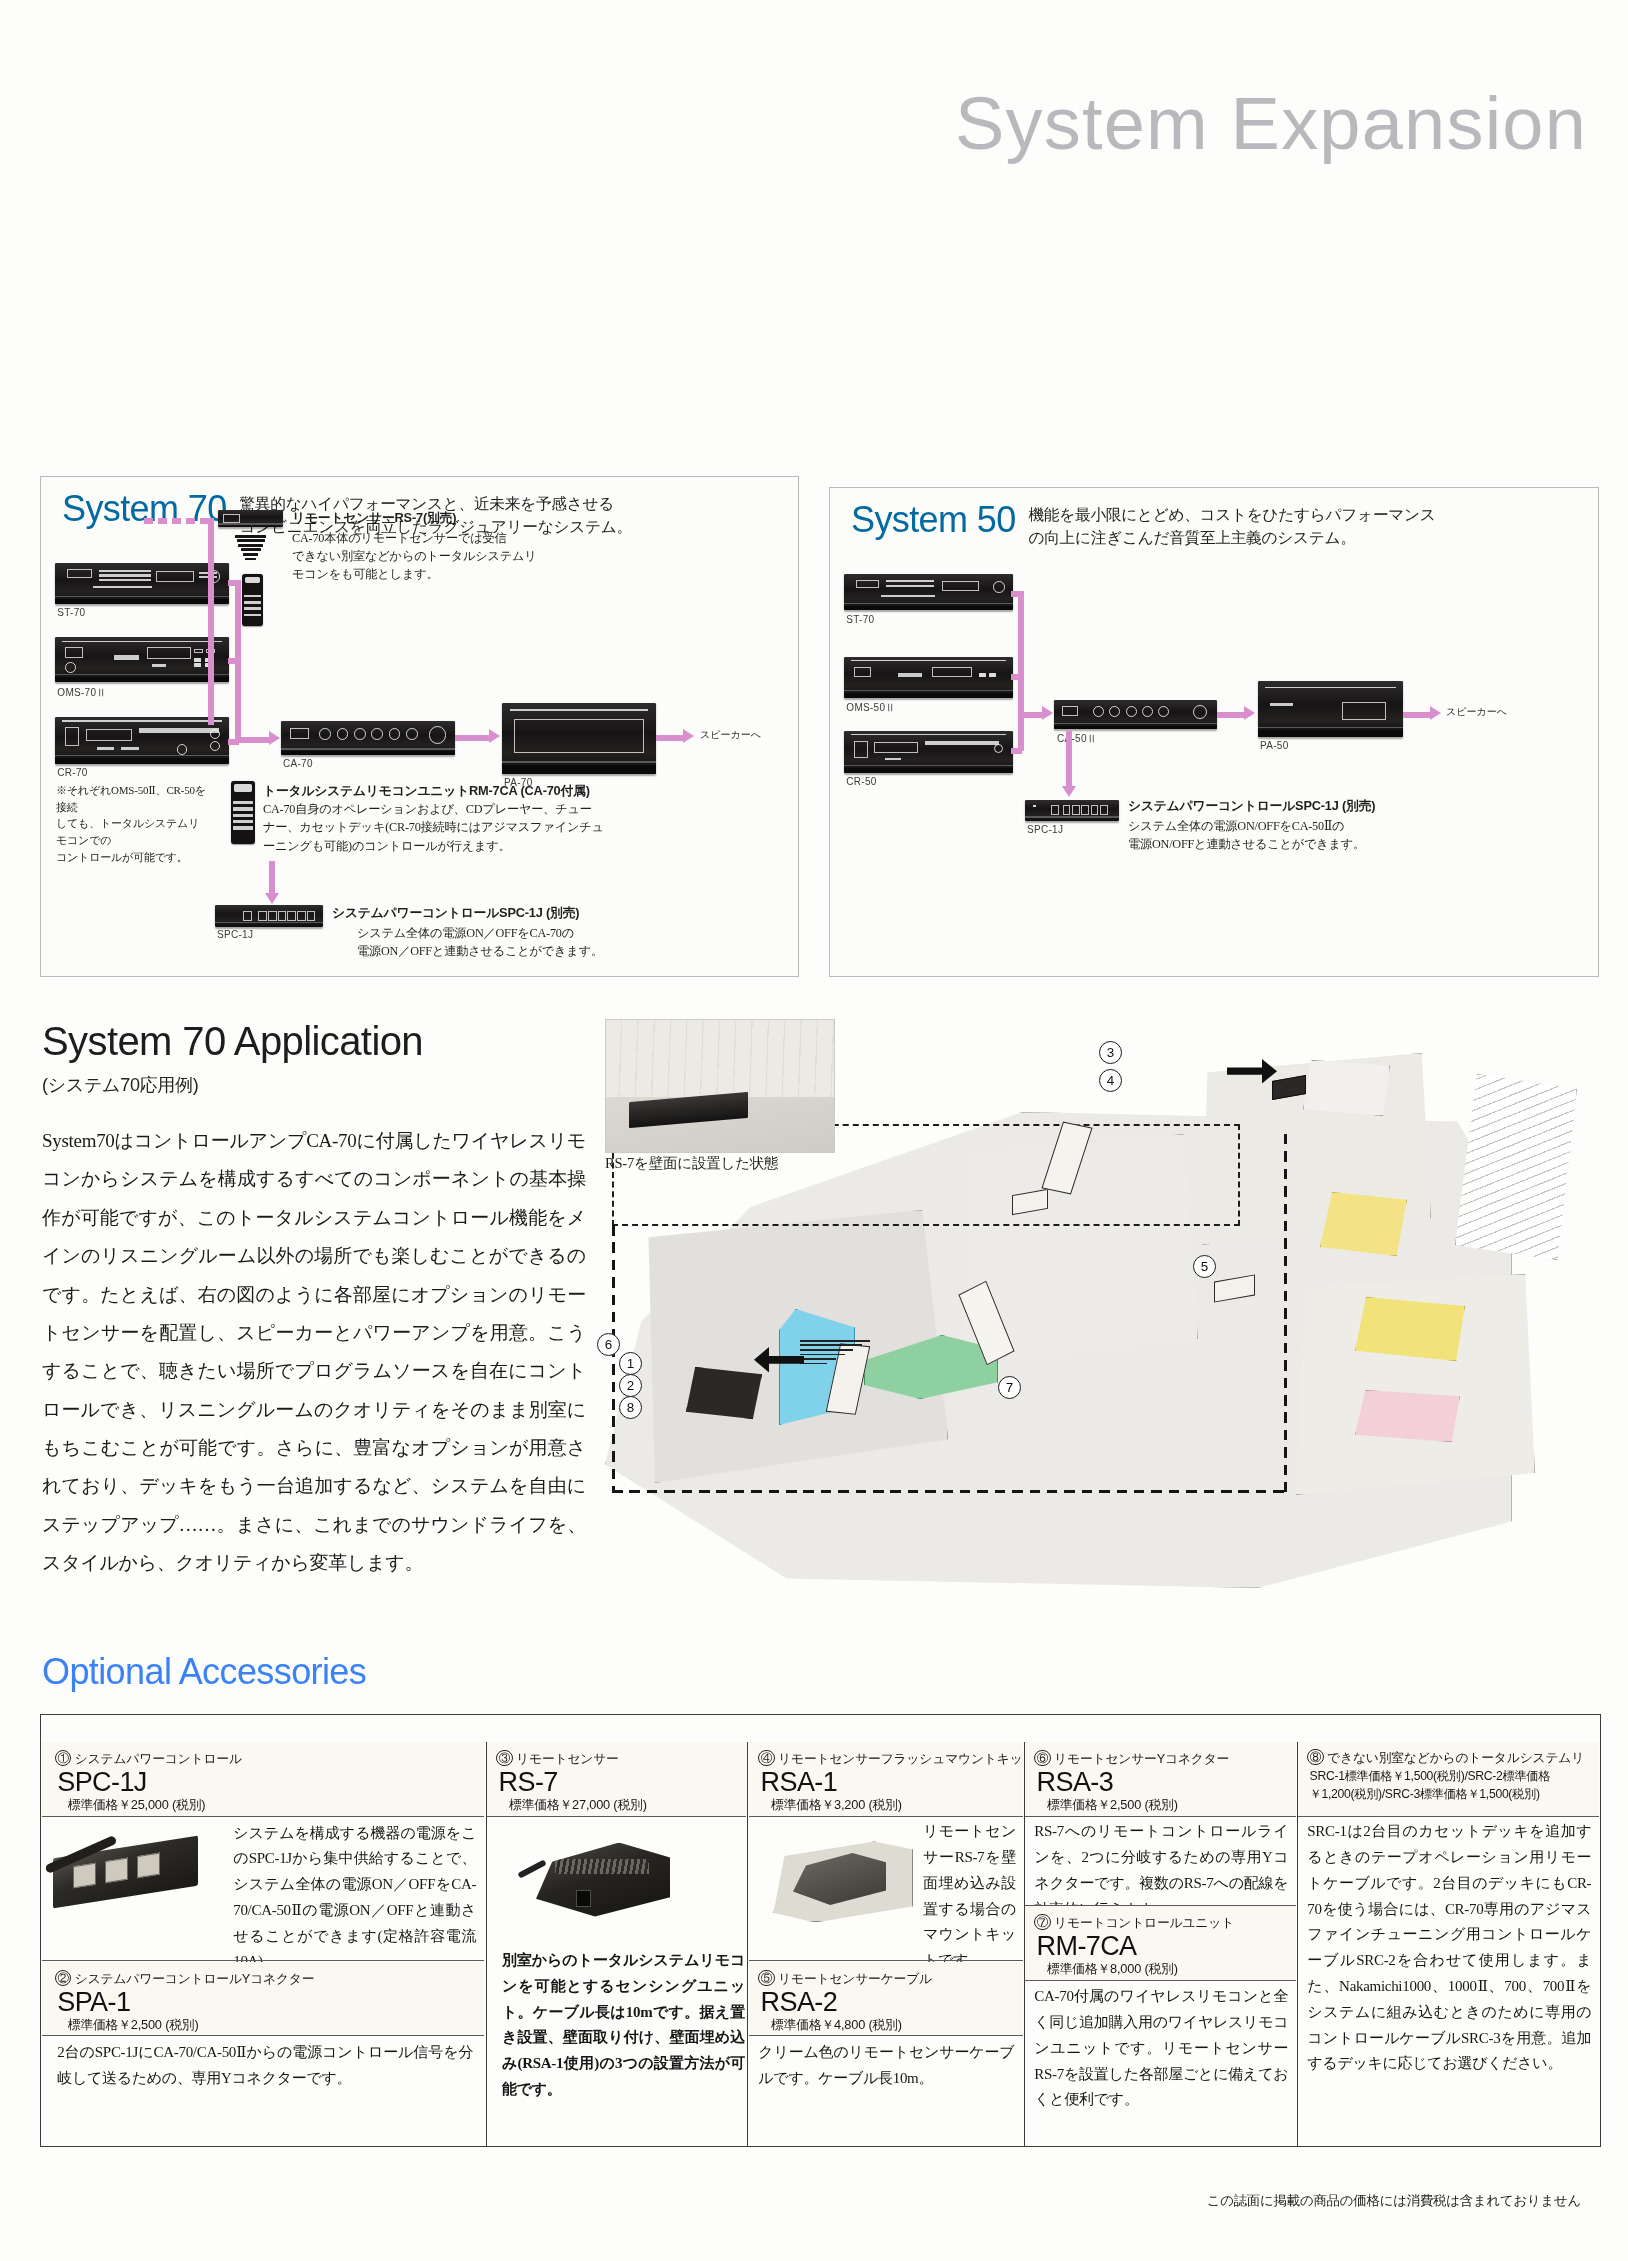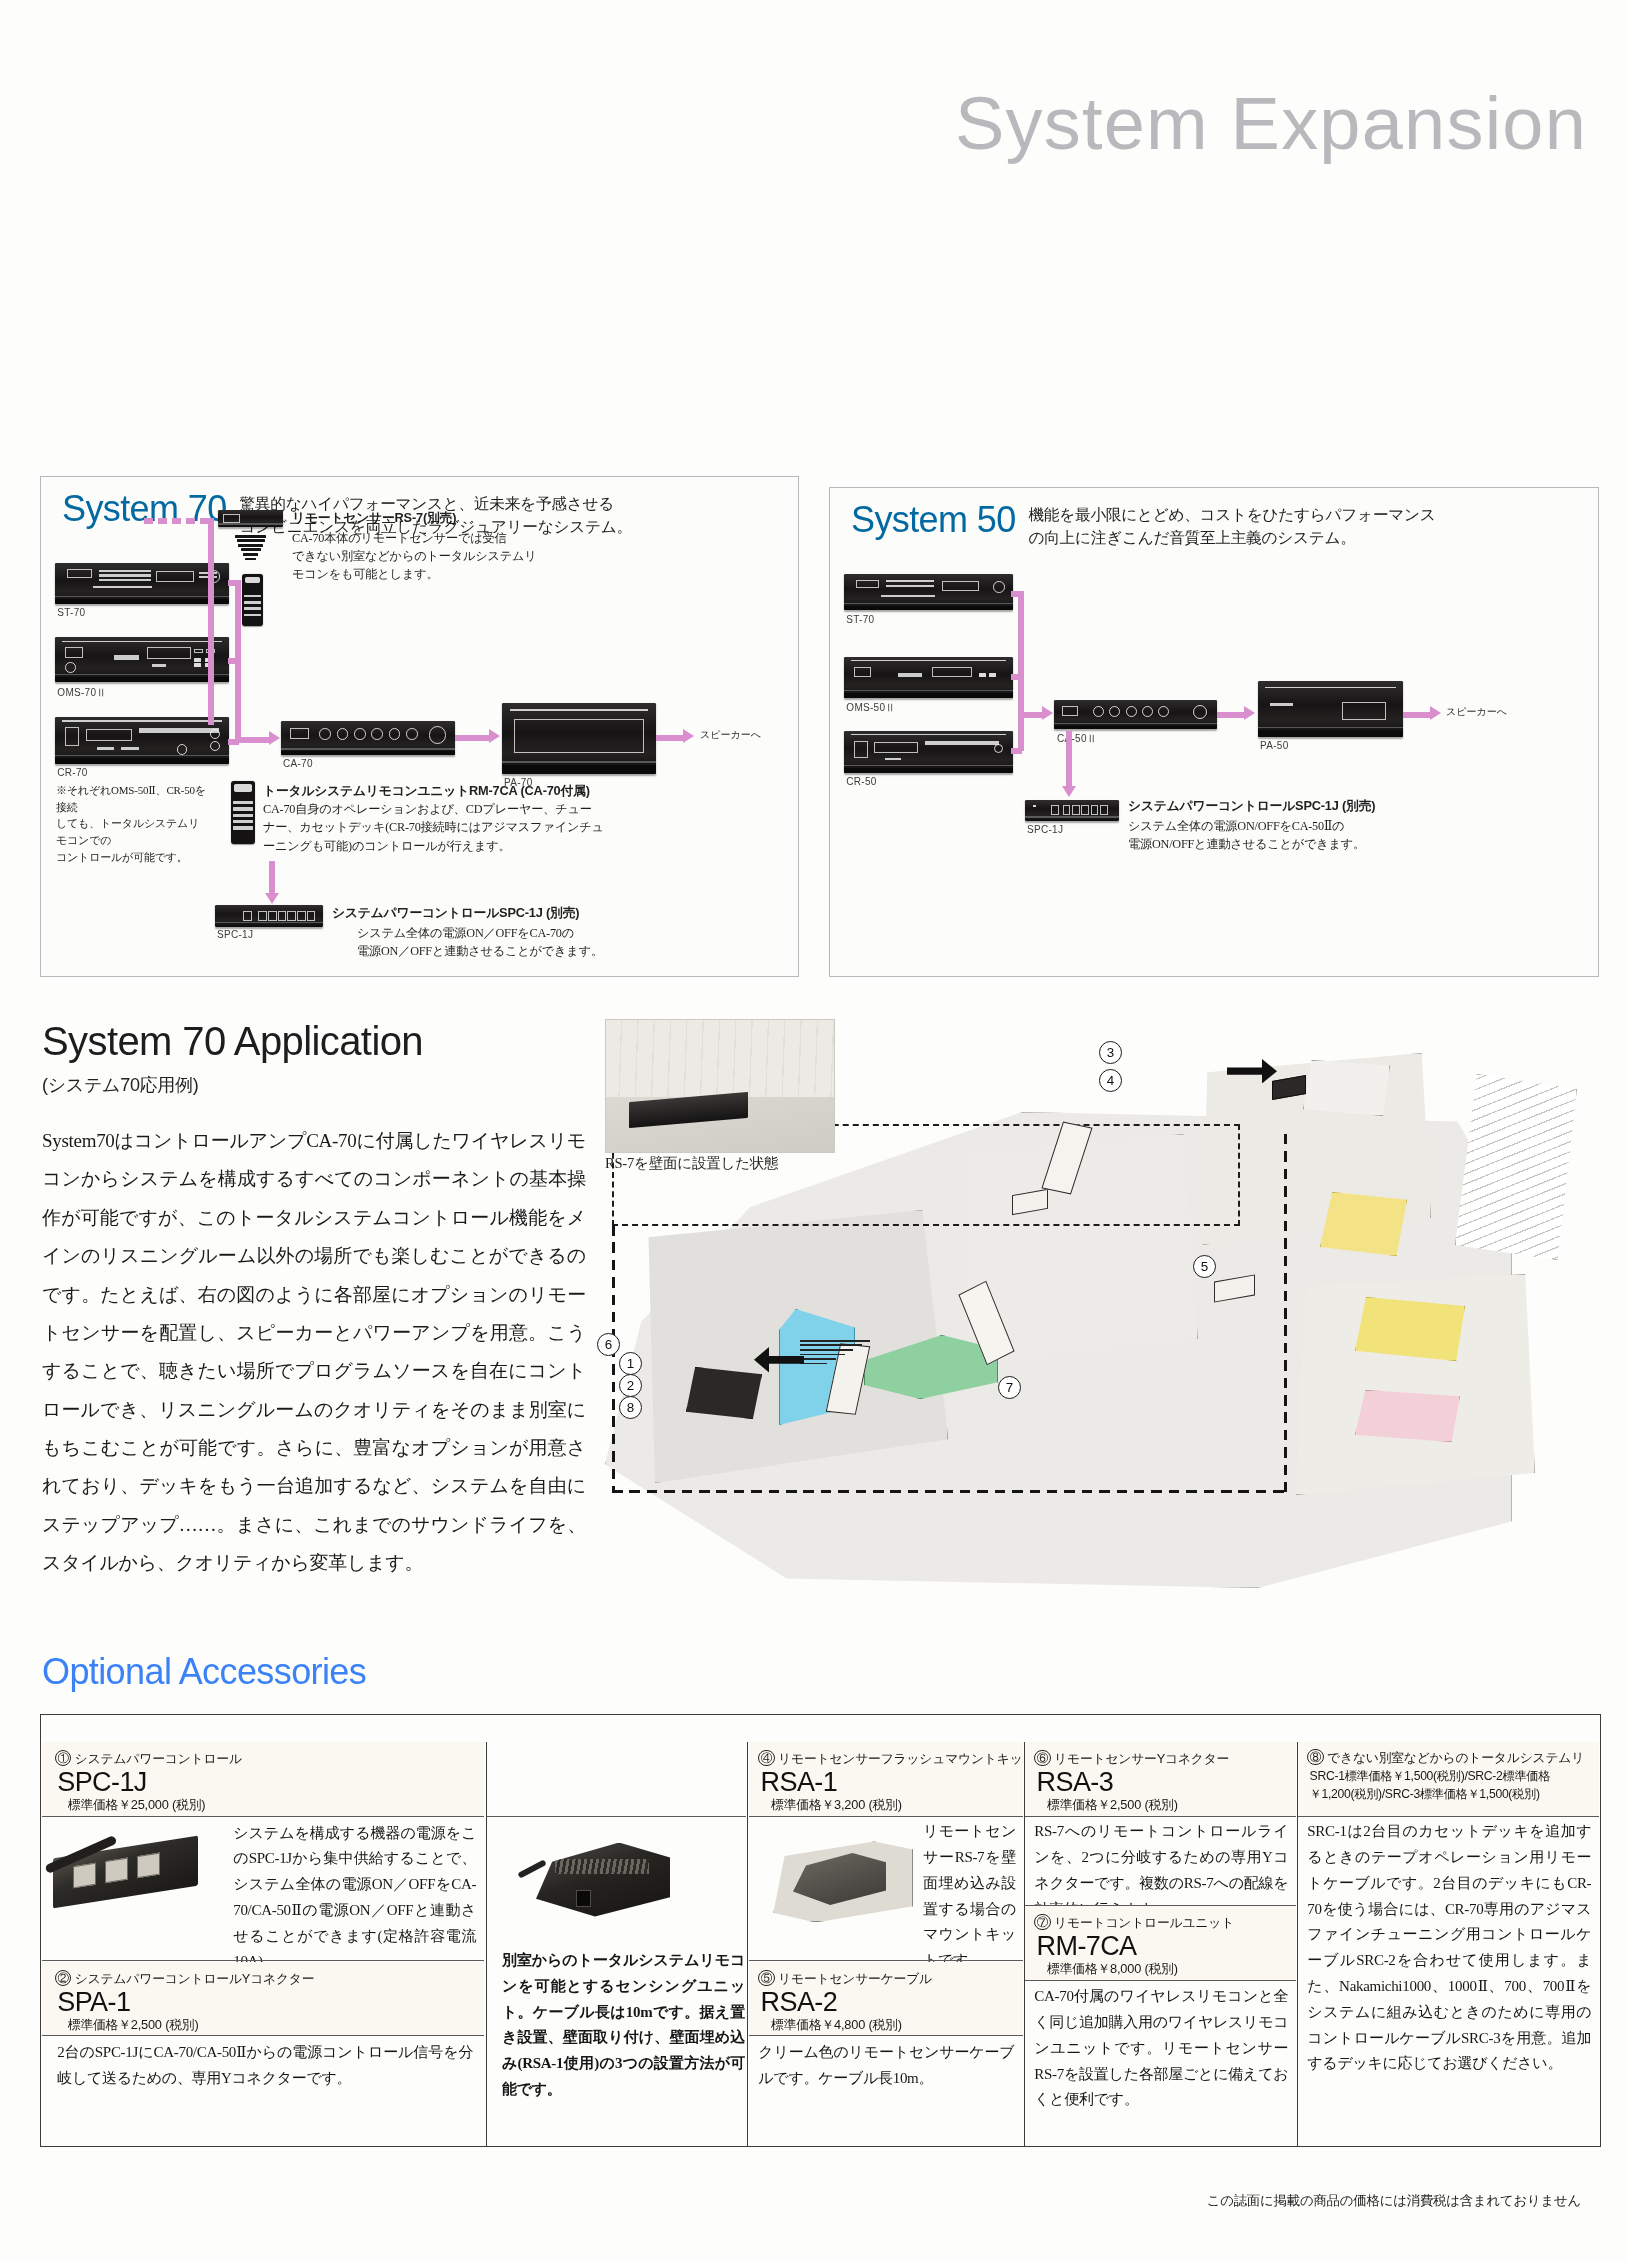--- a/index.html
+++ b/index.html
@@ -606,20 +606,27 @@
       </div>
       <div class="model">SPA-1</div>
       <div class="price">標準価格￥2,500 (税別)</div>
     </div>
     <div class="hrule" style="left:1.2px;top:320px;width:442px;"></div>
 
     <div class="cell" style="left:1.2px;top:323px;width:442px;height:108px;">
       <div class="desc" style="position:absolute;left:15px;top:2.3px;width:416px;">2台のSPC-1JにCA-70/CA-50Ⅱからの電源コントロール信号を分岐して送るための、専用Yコネクターです。</div>
     </div>
 
+    <div class="cell cell-head" style="left:446px;top:27px;width:259px;height:74px;padding:8.1px 0 0 9.3px;">
+      <div class="catname">
+        <span class="num">③</span><span>リモートセンサー</span>
+      </div>
+      <div class="model">RS-7</div>
+      <div class="price">標準価格￥27,000 (税別)</div>
+    </div>
     <div class="hrule" style="left:446px;top:101px;width:259px;"></div>
 
     <div class="cell" style="left:446px;top:102px;width:259px;height:329px;">
       <div class="prod sensor" style="left:49px;top:25.6px;width:134px;height:74px;
                   clip-path:polygon(12% 26%,62% 0,100% 20%,100% 74%,44% 100%,0 76%);">
         <div style="position:absolute;left:14%;top:22%;width:70%;height:20%;
                     background:repeating-linear-gradient(100deg,#6a675f 0 2.9px,#2c2a26 2.9px 5.8px);"></div>
         <div style="position:absolute;left:30%;top:64%;width:15px;height:17.4px;background:#0a0a08;border:0.6px solid #4f4c46;"></div>
       </div>
       <div style="position:absolute;left:30px;top:49px;width:30px;height:5.8px;background:#222;border-radius:2.9px;transform:rotate(-28deg);"></div>

